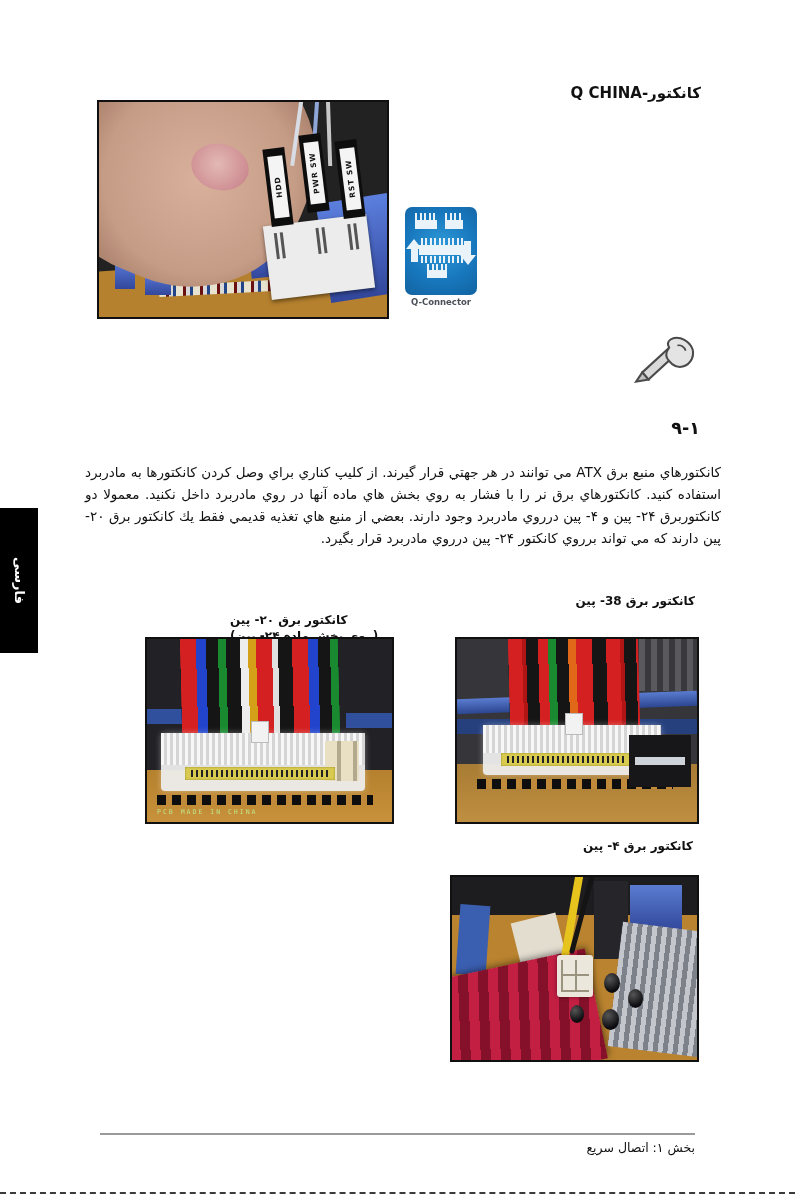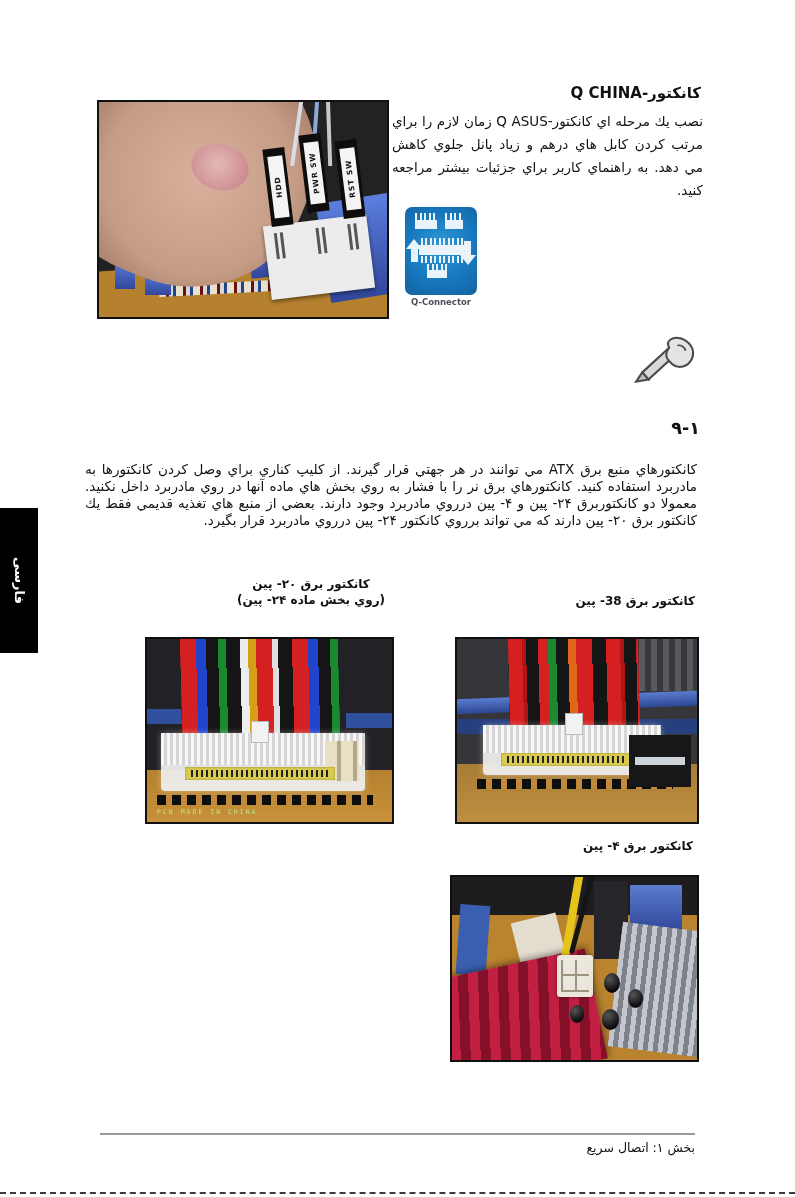--- a/index.html
+++ b/index.html
@@ -6,25 +6,25 @@
   #page{position:relative;width:795px;height:1197px;background:#fff;margin:0 auto;
         font-family:"DejaVu Sans","Liberation Sans",sans-serif;color:#111;overflow:hidden;}
   .abs{position:absolute;}
   
   .q-heading{top:84px;right:94px;font-size:15px;font-weight:bold;direction:rtl;}
   .q-body{top:110px;left:392px;right:92px;direction:rtl;font-size:13.5px;line-height:23px;
           text-align:justify;text-align-last:right;}
   .note-box{top:337px;left:100px;width:520px;border-top:2px solid #8a8a8a;border-bottom:2px solid #8a8a8a;
             padding:12px 4px;direction:rtl;font-size:12px;line-height:17px;}
   .atx-heading{top:418px;right:95px;direction:rtl;display:flex;gap:26px;font-size:17.5px;font-weight:bold;}
-  .atx-body{top:461px;left:85px;right:98px;direction:rtl;font-size:13.5px;line-height:17px;
+  .atx-body{top:461px;left:85px;right:74px;direction:rtl;font-size:13.5px;line-height:22px;
             text-align:justify;text-align-last:right;}
   .caption{font-size:12px;font-weight:bold;direction:rtl;line-height:16px;}
   .cap-24{top:593px;right:100px;text-align:right;}
-  .cap-20{top:576px;left:230px;width:162px;text-align:center;}
+  .cap-20{top:612px;left:230px;width:162px;text-align:left;}
   .cap-4{top:838px;right:102px;text-align:right;margin-left:48px;}
   .footer-line{top:1133px;left:100px;right:100px;border-top:2px solid #9a9a9a;}
   .footer-text{top:1140px;right:100px;direction:rtl;font-size:12.5px;}
   .bottom-dashes{left:0;right:0;bottom:3px;border-top:2px dashed #3a3a3a;}
   
   .lang-tab{left:0;top:508px;width:38px;height:145px;background:#000;display:flex;
             align-items:center;justify-content:center;}
   .lang-tab span{color:#fff;font-size:13px;font-weight:bold;transform:rotate(90deg);white-space:nowrap;}
   
   .photo{border:2px solid #101010;overflow:hidden;background:#222;}
@@ -121,21 +121,20 @@
       <span class="lbl">HDD</span>
       </div>
     <div class="qp-strip" style="left:204px;top:32px;">
       <span class="lbl">PWR SW</span>
       </div>
     <div class="qp-strip" style="left:240px;top:38px;">
       <span class="lbl">RST SW</span>
       </div>
   </div>
 
-  <div class="abs q-body">نصب يك مرحله اي كانكتور-Q ASUS زمان لازم را براي مرتب كردن كابل هاي درهم و زياد پانل جلوي كاهش مي دهد. به راهنماي كاربر براي جزئيات بيشتر مراجعه كنيد.</div>
 
   <div class="abs q-icon">
     <div class="qi-teeth" style="left:10px;top:6px;width:22px;"></div>
     <div class="qi-w" style="left:10px;top:13px;width:22px;height:9px;"></div>
     <div class="qi-teeth" style="left:40px;top:6px;width:18px;"></div>
     <div class="qi-w" style="left:40px;top:13px;width:18px;height:9px;"></div>
     <div class="qi-teeth" style="left:16px;top:31px;width:42px;"></div>
     <div class="qi-w" style="left:14px;top:38px;width:46px;height:10px;"></div>
     <div class="qi-teeth" style="left:16px;top:49px;width:42px;"></div>
     <div class="qi-w" style="left:22px;top:63px;width:20px;height:8px;"></div>

